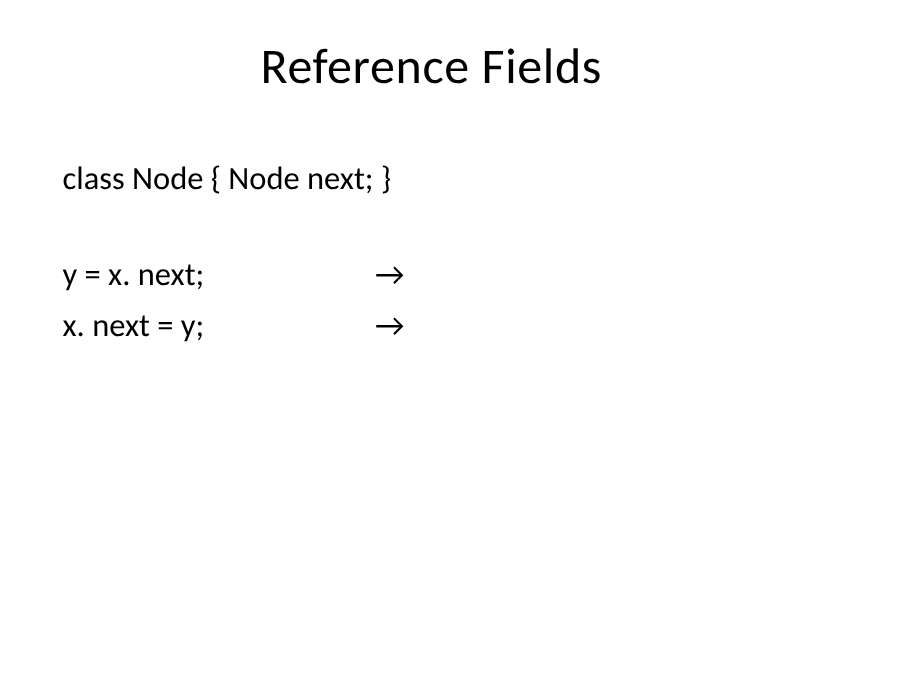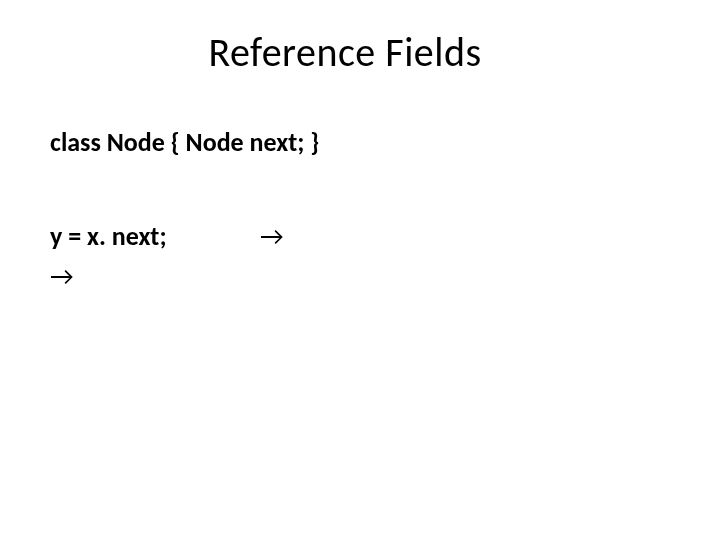--- a/index.html
+++ b/index.html
@@ -19,34 +19,34 @@
     }
     .title {
       font-size: 40px;
       font-weight: 400;
       text-align: center;
       margin-bottom: 48px;
       letter-spacing: 0.5px;
     }
     .body-text {
       font-size: 26px;
-      font-weight: 700;
+      font-weight: 400;
       line-height: 1.35;
-      margin-top: 17px;
     }
     .class-decl {
       margin-bottom: 42px;
     }
     .question {
       margin-bottom: 92px;
     }
     .code-row {
       display: flex;
       align-items: baseline;
       margin-bottom: 6px;
+      gap: 40px;
     }
     .code-left {
       width: 210px;
       flex-shrink: 0;
     }
     .arrow {
       font-size: 26px;
     }
   </style>
 </head>
@@ -57,15 +57,16 @@
 
   <div class="body-text class-decl">class Node { Node next; }</div>
 
 
   <div class="code-row">
     <div class="body-text code-left">y = x. next;</div>
     <div class="arrow">→</div>
   </div>
 
   <div class="code-row">
+    <div class="body-text code-left">x. next = y;</div>
     <div class="arrow">→</div>
   </div>
 </div>
 
 </body></html>

